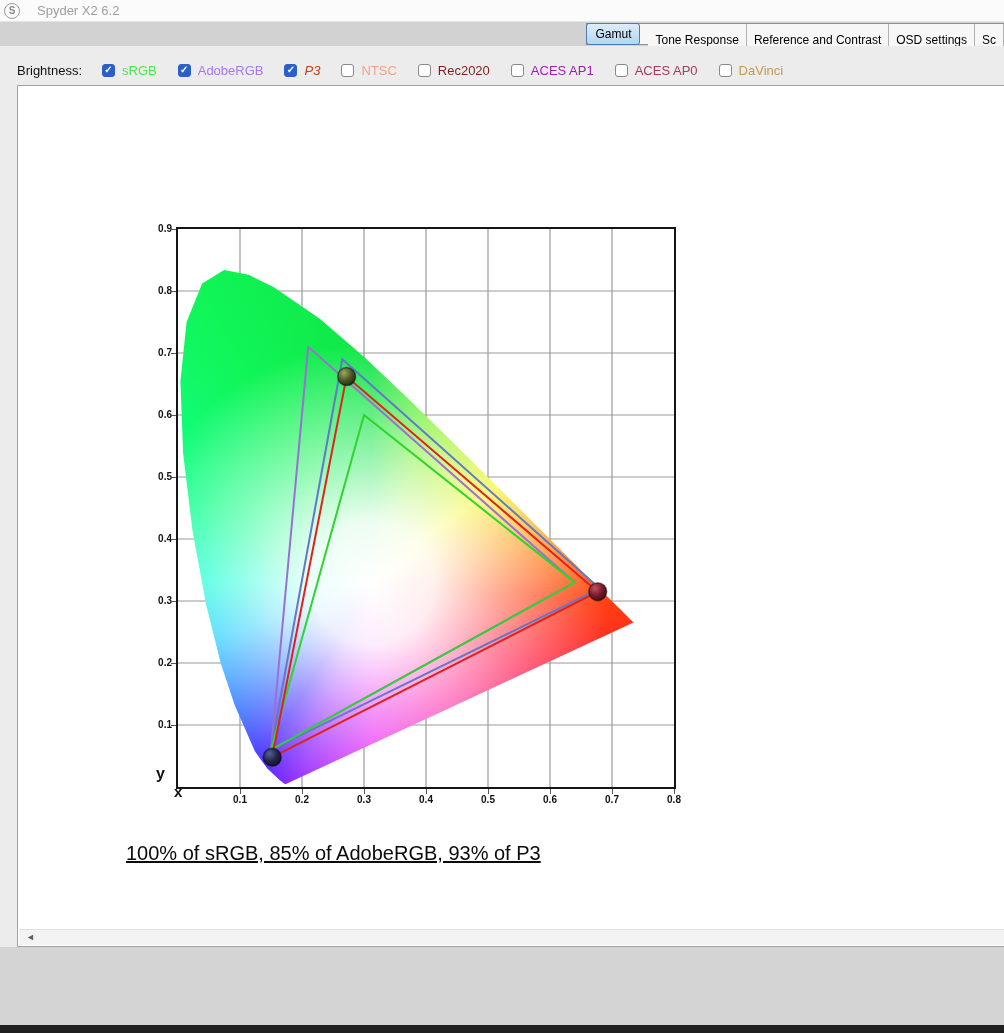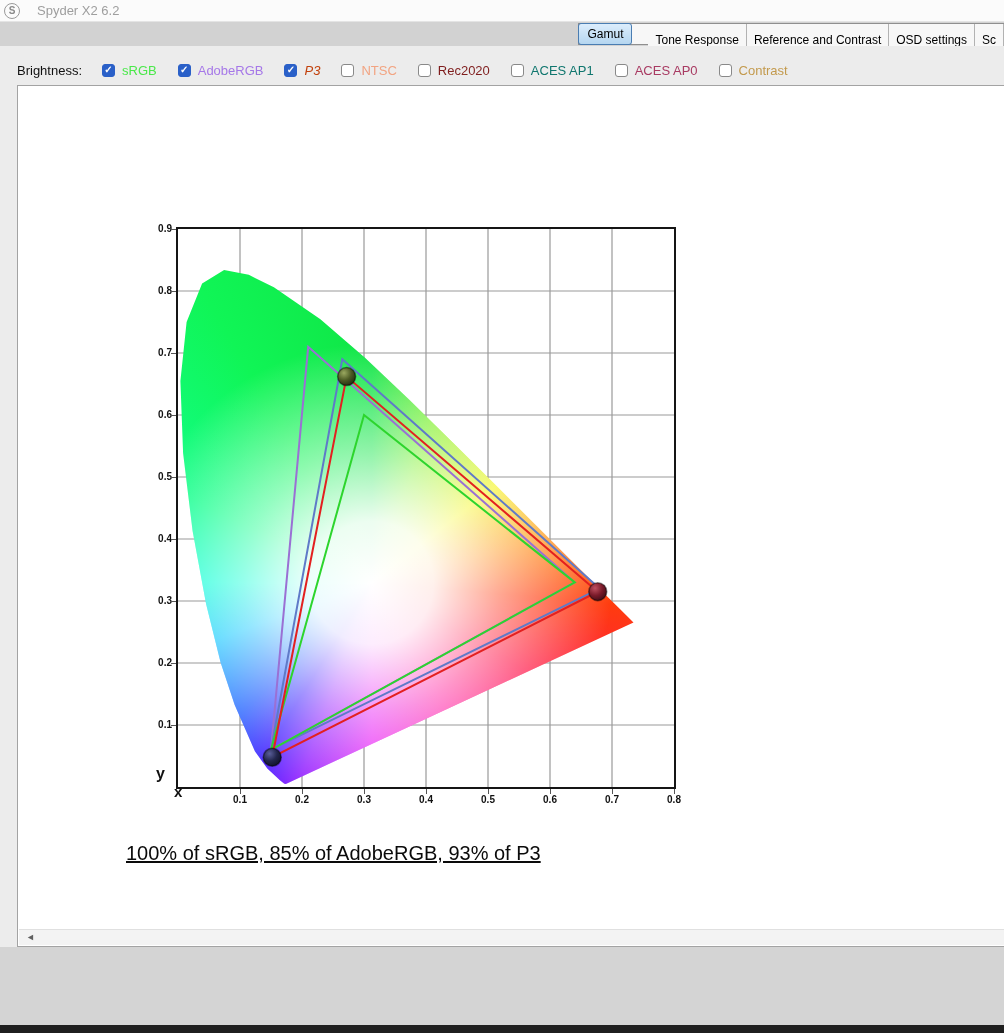--- a/index.html
+++ b/index.html
@@ -13,21 +13,21 @@
     align-items:center;justify-content:center;font-size:10px;font-weight:bold;color:#8a8a8a;flex:0 0 auto;}
   .titletext{margin-left:17px;font-size:13px;color:#9e9e9e;}
 
   
   .tabband{position:absolute;left:0;top:22px;right:0;height:24px;background:#d2d2d2;
     display:flex;justify-content:flex-end;align-items:center;overflow:hidden;}
   .tabstrip{display:flex;align-items:stretch;height:20px;background:#f7f7f7;border:1px solid #8f8f8f;border-right:none;}
   .tab{display:flex;align-items:center;padding:16px 7px;font-size:12px;color:#000;background:#f7f7f7;
     border-right:1px solid #b2b2b2;white-space:nowrap;cursor:default;}
   .tab.selected{background:linear-gradient(#dcedfc,#b5d6f0);border:1px solid #4a7db2;border-radius:3px;
-    margin:-1px 16px -1px -1px;padding:0 8px;}
+    margin:-1px 8px -1px -1px;padding:0 8px;}
 
   
   .refrow{position:absolute;left:17px;top:57px;height:26px;display:flex;align-items:center;gap:20px;}
   .reflabel{font-size:13px;color:#111;}
   .refopts{display:flex;align-items:center;gap:21px;}
   .refopt{display:flex;align-items:center;gap:7px;cursor:default;}
   .cb{width:13px;height:13px;box-sizing:border-box;border:1px solid #898989;border-radius:3px;background:#fff;
     display:inline-flex;align-items:center;justify-content:center;font-size:10px;font-weight:bold;color:#fff;line-height:1;}
   .cb.on{background:#2a60c8;border-color:#2a60c8;}
   .cblabel{font-size:13px;}
@@ -102,29 +102,29 @@
         <label class="refopt">
           <span class="cb"></span>
           <span class="cblabel" style="color: rgb(242, 164, 130);">NTSC</span>
         </label>
         <label class="refopt">
           <span class="cb"></span>
           <span class="cblabel" style="color: #7f1d1d;">Rec2020</span>
         </label>
         <label class="refopt">
           <span class="cb"></span>
-          <span class="cblabel" style="color: #0f766e;">ACES AP1</span>
+          <span class="cblabel" style="color: #a21caf;">ACES AP1</span>
         </label>
         <label class="refopt">
           <span class="cb"></span>
           <span class="cblabel" style="color: rgb(168, 58, 98);">ACES AP0</span>
         </label>
         <label class="refopt">
           <span class="cb"></span>
-          <span class="cblabel" style="color: rgb(195, 154, 77);">Contrast</span>
+          <span class="cblabel" style="color: rgb(195, 154, 77);">DaVinci</span>
         </label>
       </div>
   </div>
 
   <div class="panel">
 
     <div class="plot">
       <svg width="496" height="558" viewBox="0 0 496 558">
           <line x1="62" y1="0" x2="62" y2="558" stroke="#999" stroke-width="1.2"></line>
           <line x1="124" y1="0" x2="124" y2="558" stroke="#999" stroke-width="1.2"></line>

